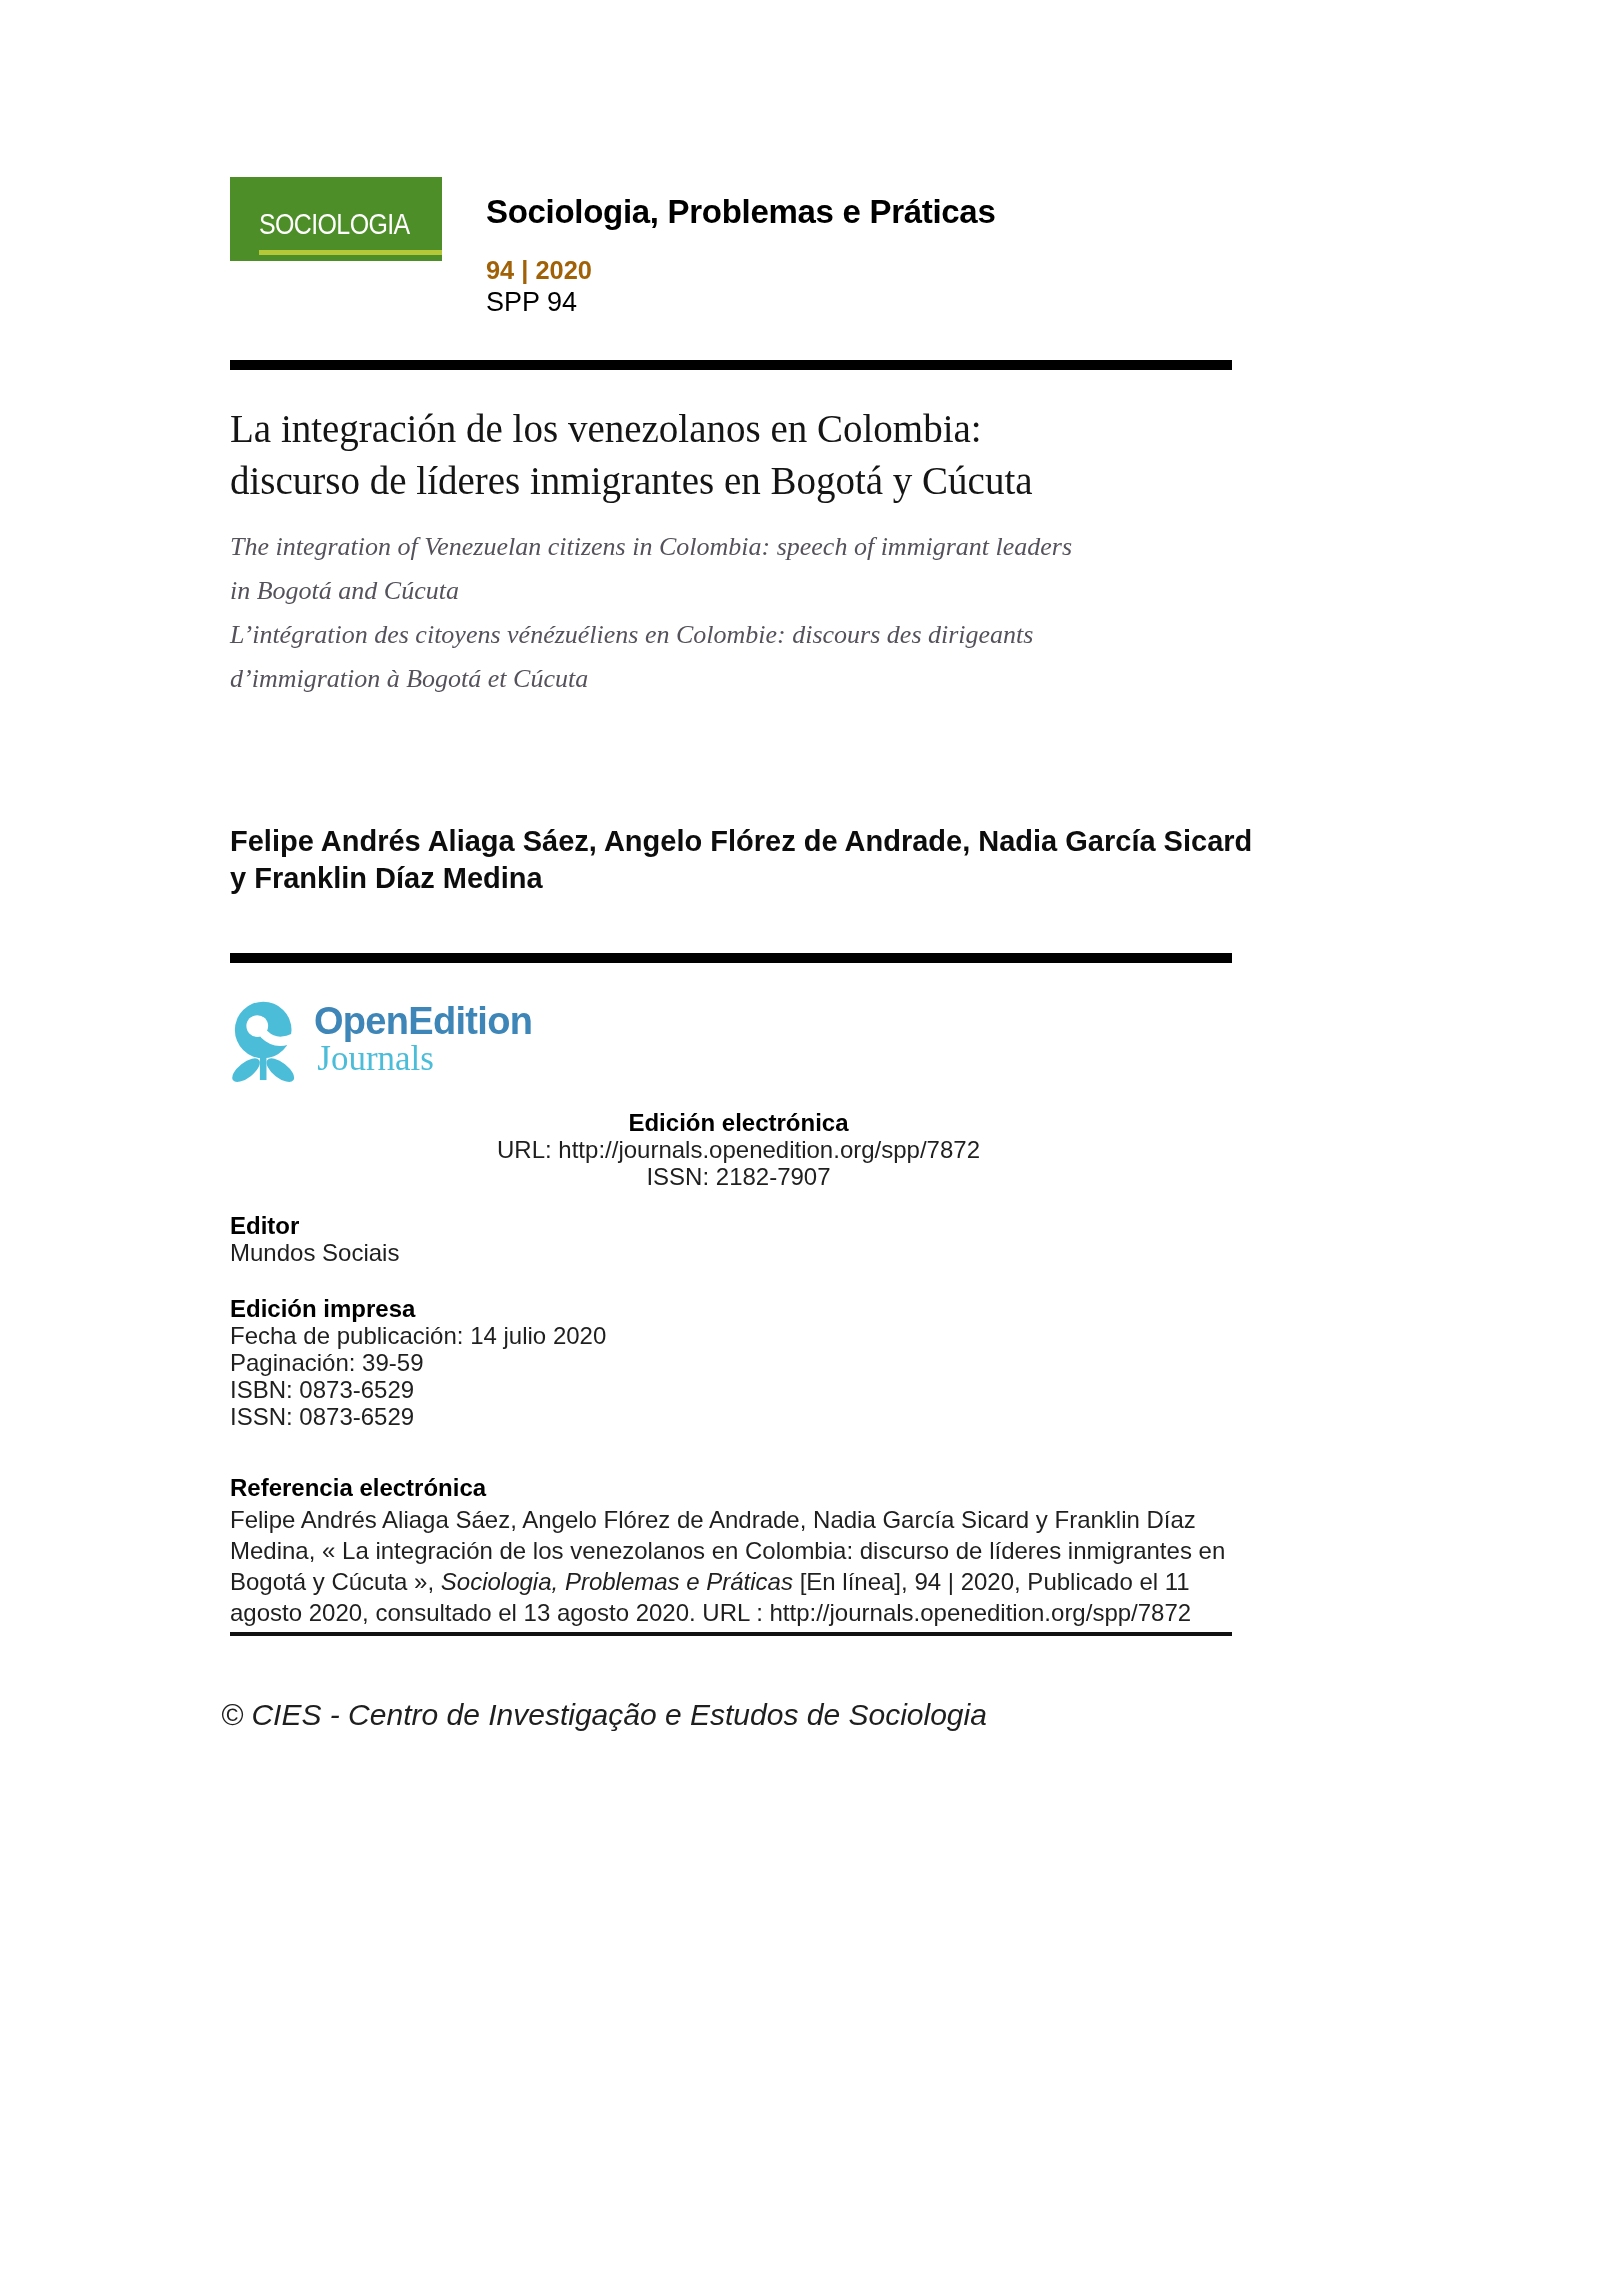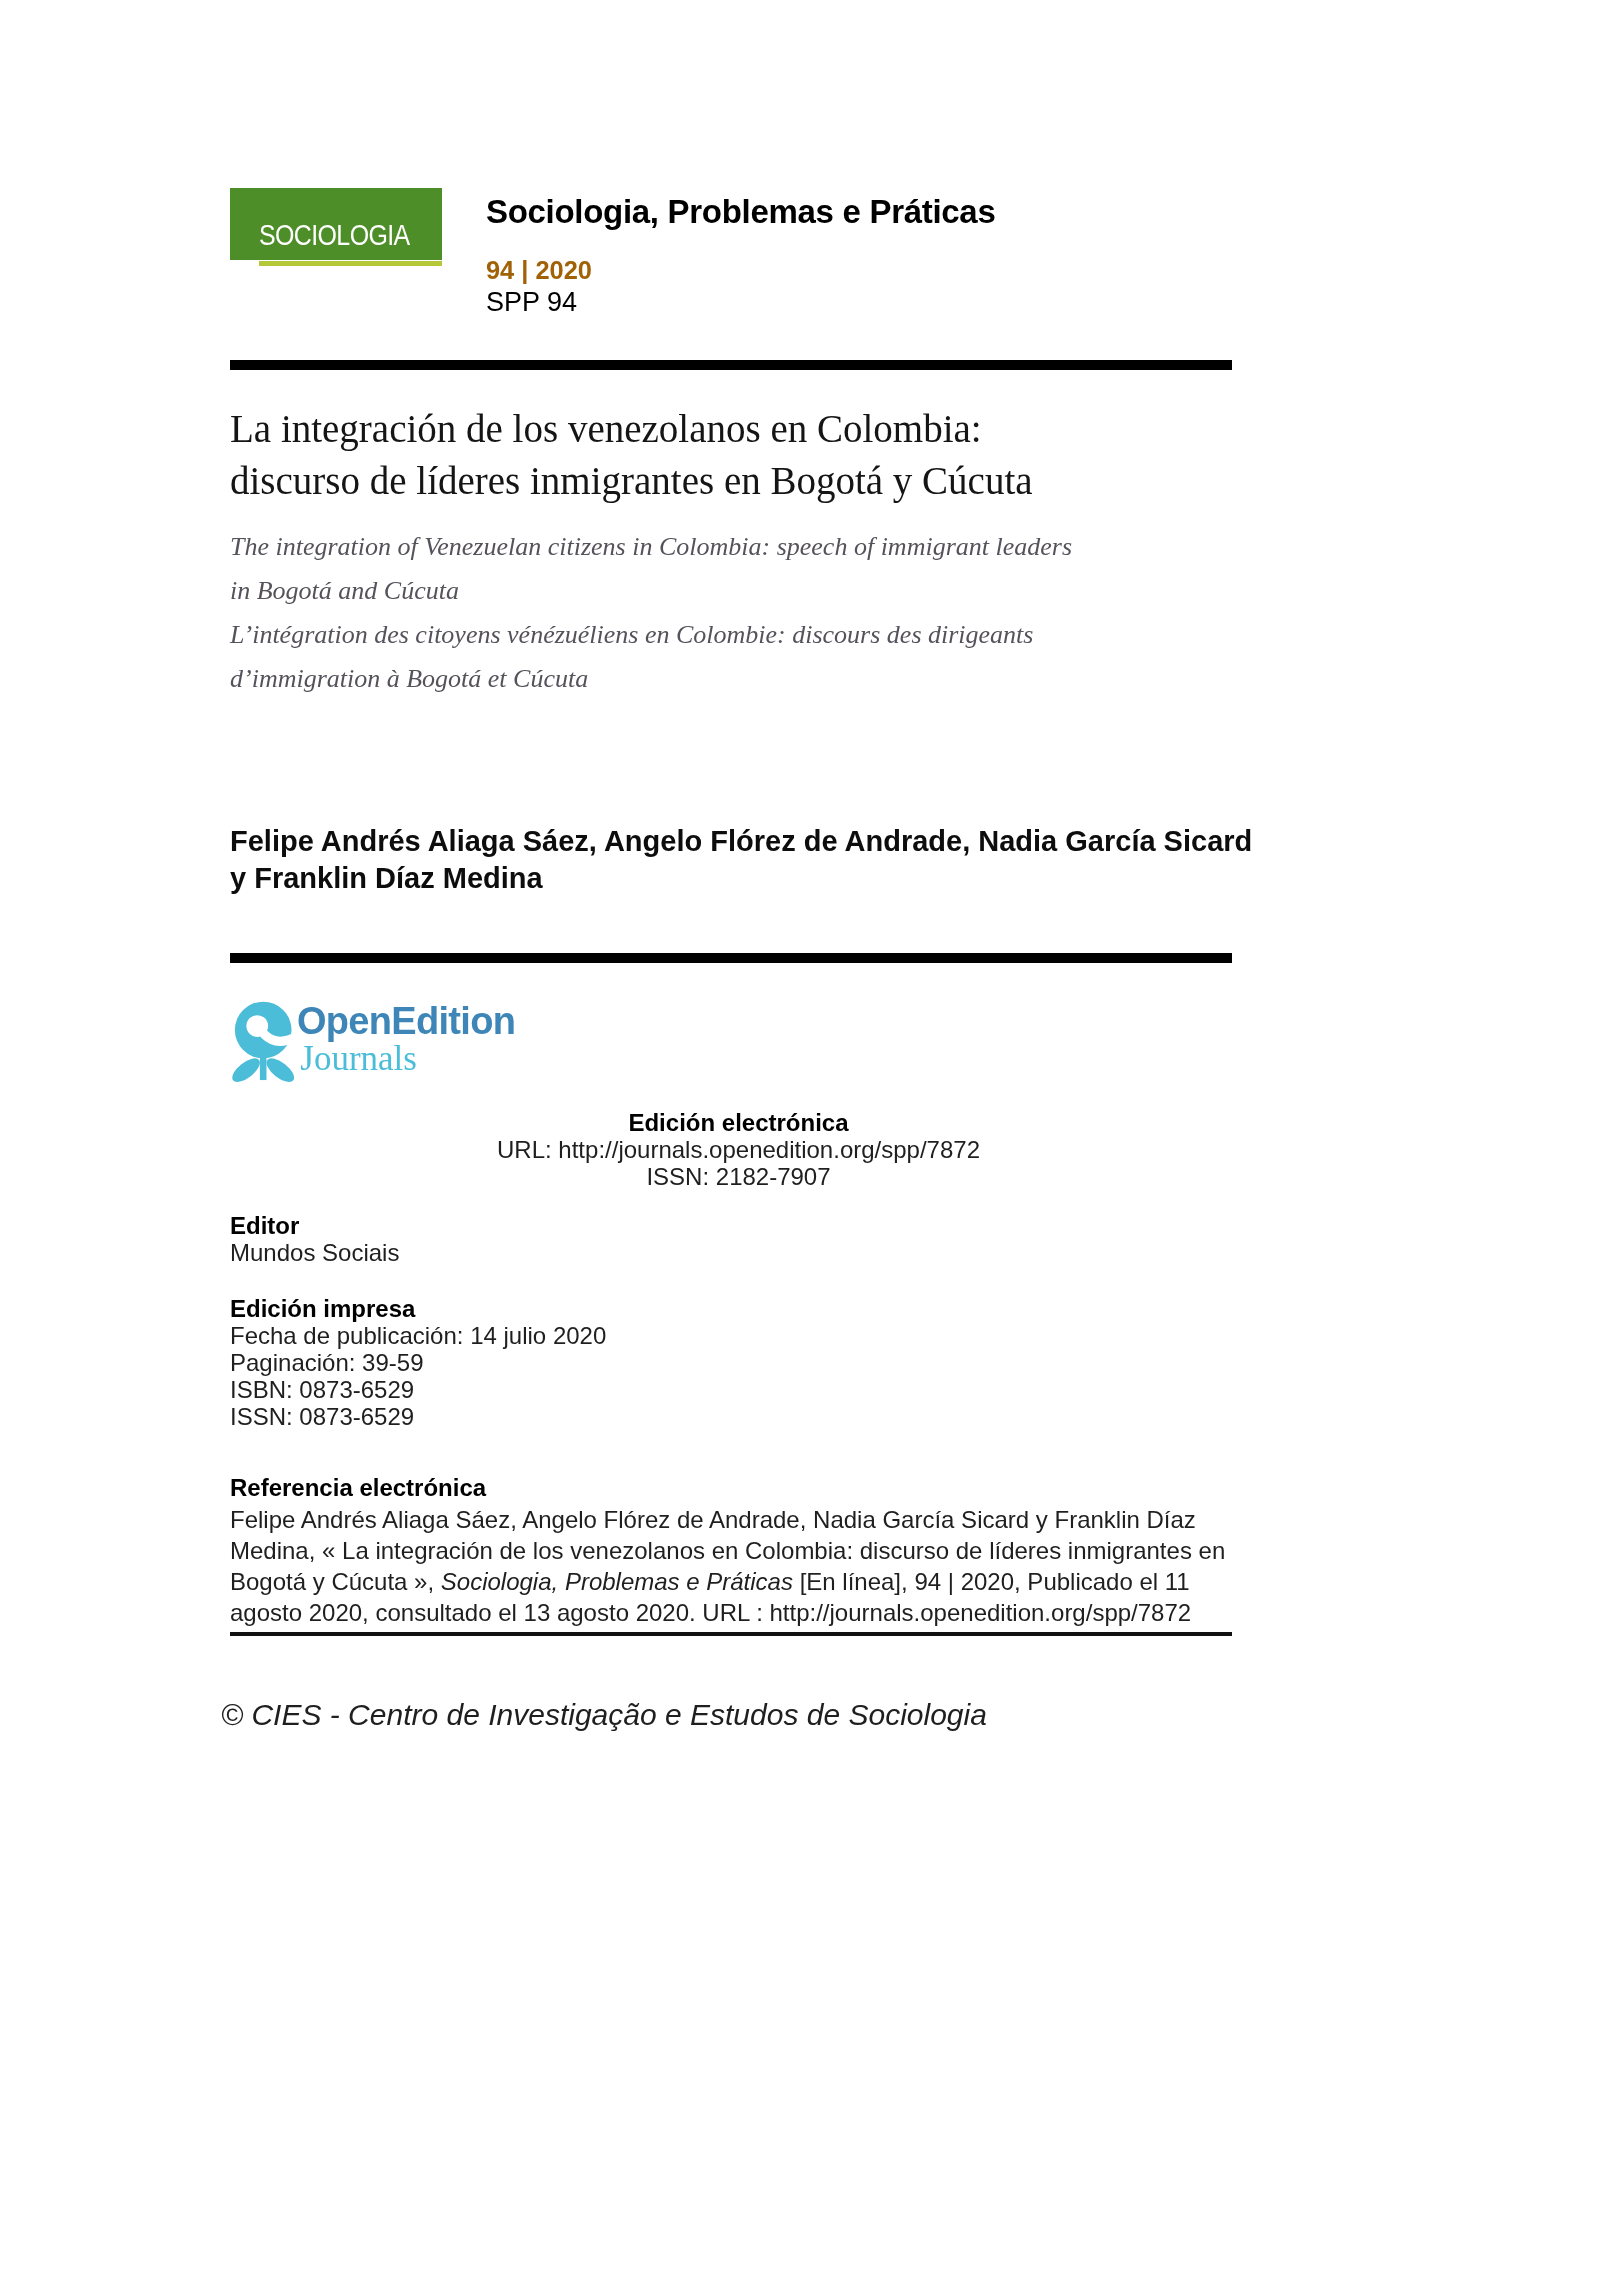--- a/index.html
+++ b/index.html
@@ -9,21 +9,21 @@
     width:1616px; height:2284px;
     margin:0 auto;
     background:#ffffff;
     font-family:"Liberation Sans", sans-serif;
     color:#1c1c1c;
     overflow:hidden;
   }
   .preline { white-space:pre-line; }
 
   
-  .logo-box { position:absolute; left:230px; top:188px; width:212px; height:72px; background:#4e8e29; }
+  .logo-box { position:absolute; left:230px; top:177px; width:212px; height:84px; background:#4e8e29; }
   .logo-box .logo-text {
     position:absolute; left:29px; top:33px;
     font-size:29px; line-height:29px; font-weight:400; color:#ffffff;
     letter-spacing:-0.7px; transform:scaleX(0.86); transform-origin:left top;
     white-space:nowrap;
   }
   .logo-box .logo-underline { position:absolute; left:29px; right:0; top:73px; height:4.6px; background:#b5c938; }
 
   
   .journal-title { position:absolute; left:486px; top:194px; font-size:33px; line-height:35px; font-weight:700; letter-spacing:-0.3px; color:#000; }
@@ -48,21 +48,21 @@
   }
   .article-subtitles .sub { display:block; }
   .article-authors {
     position:absolute; left:230px; top:823px; width:1030px;
     font-size:29px; line-height:37px; font-weight:700; color:#0d0d0d;
   }
 
   
   .oe-logo { position:absolute; left:232px; top:1001px; display:flex; align-items:flex-start; }
   .oe-icon { width:65px; height:83px; flex:0 0 auto; }
-  .oe-words { padding-top:1.3px; }
+  .oe-words { margin-left:17px; padding-top:1.3px; }
   .oe-name {
     font-size:38px; line-height:38px; font-weight:700; letter-spacing:-0.7px;
     color:#3d86b7; white-space:nowrap;
   }
   .oe-journals {
     margin-top:0px; margin-left:3.3px;
     font-family:"Liberation Serif", serif;
     font-size:35px; line-height:37px; font-weight:400;
     color:#4cbdd9; white-space:nowrap;
   }

